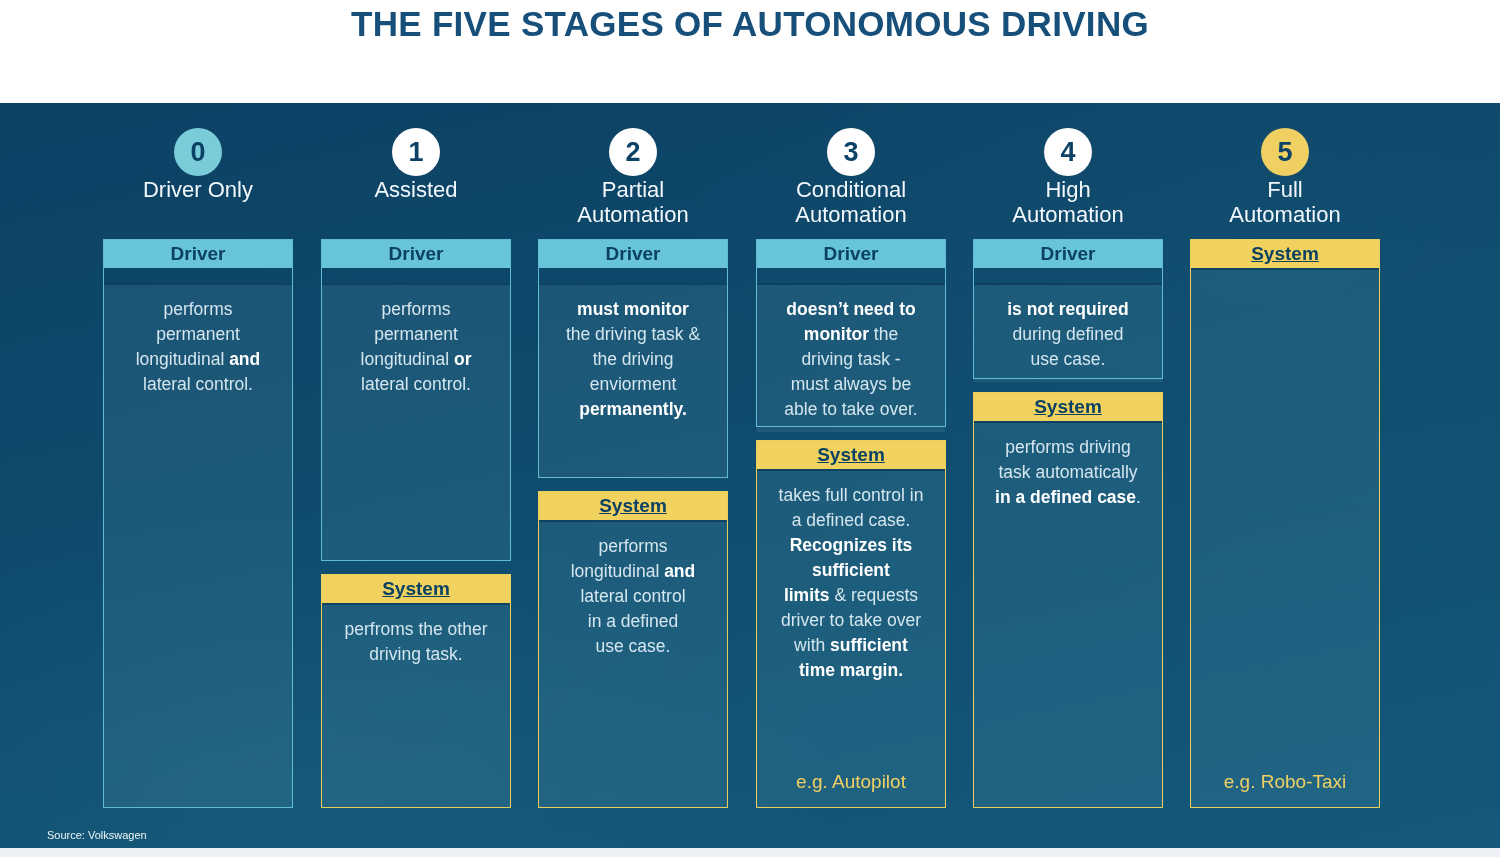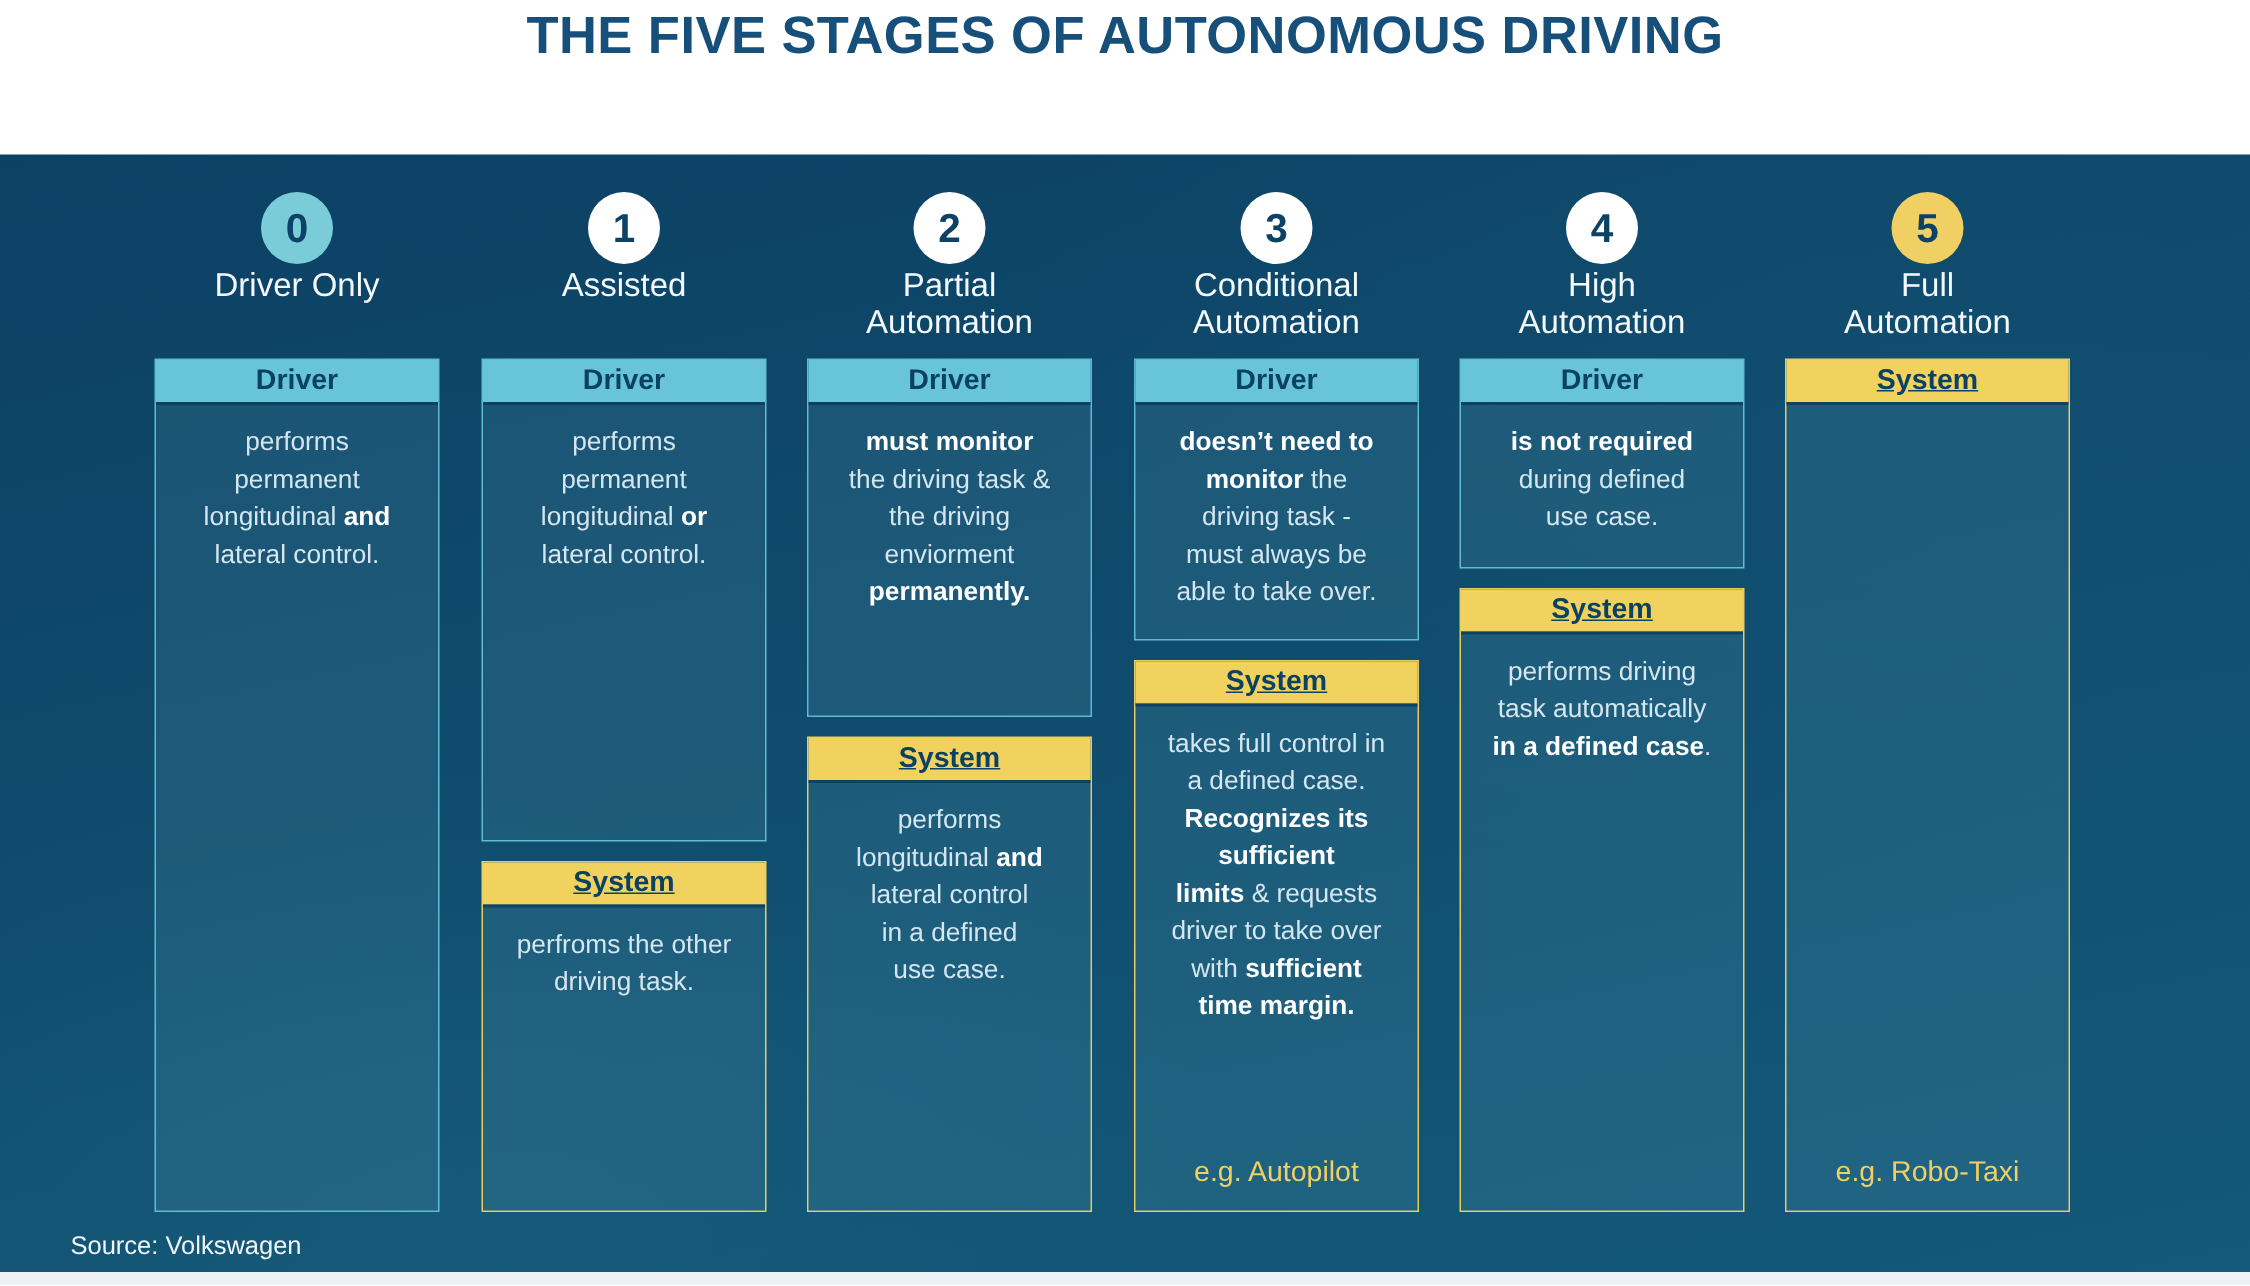--- a/index.html
+++ b/index.html
@@ -89,21 +89,21 @@
   }
   .box {
     flex: 1;
     display: flex;
     flex-direction: column;
     min-height: 0;
   }
   .box + .box { margin-top: 13px; }
   .box.fixed { flex: none; }
 
-  .box.driver { border: 1px solid #5fbdd3; }
+  .box.driver { border: 1px solid #5fbdd3; gap: 15px; }
   .box.system { border: 1px solid #e9cd5f; }
   .box-header {
     height: 28px;
     line-height: 28px;
     text-align: center;
     font-size: 19px;
     font-weight: bold;
     color: #0b4264;
   }
   .box.driver .box-header { background: #68c4d8; }
@@ -129,21 +129,21 @@
     padding-bottom: 4px;
     text-align: center;
     font-size: 19px;
     color: #f0d063;
   }
 
   .source-credit {
     position: absolute;
     left: 47px;
     bottom: 7px;
-    font-size: 17px;
+    font-size: 11px;
     color: #eff5f8;
   }
 </style>
 </head>
 <body>
 
 <div class="page">
   <div class="header-area">
     <div class="page-title">THE FIVE STAGES OF AUTONOMOUS DRIVING</div>
   </div>

